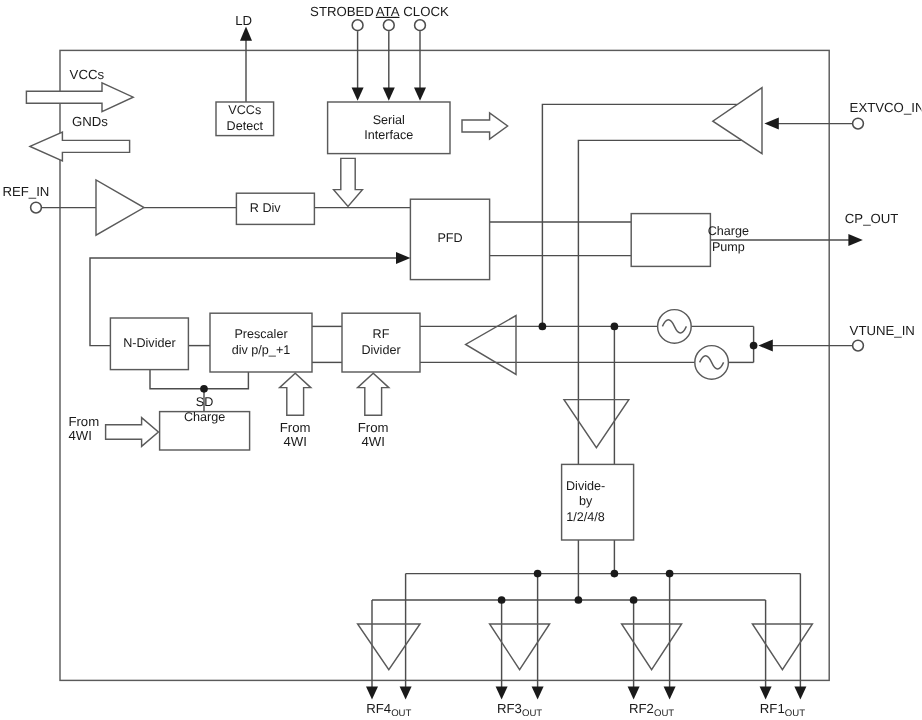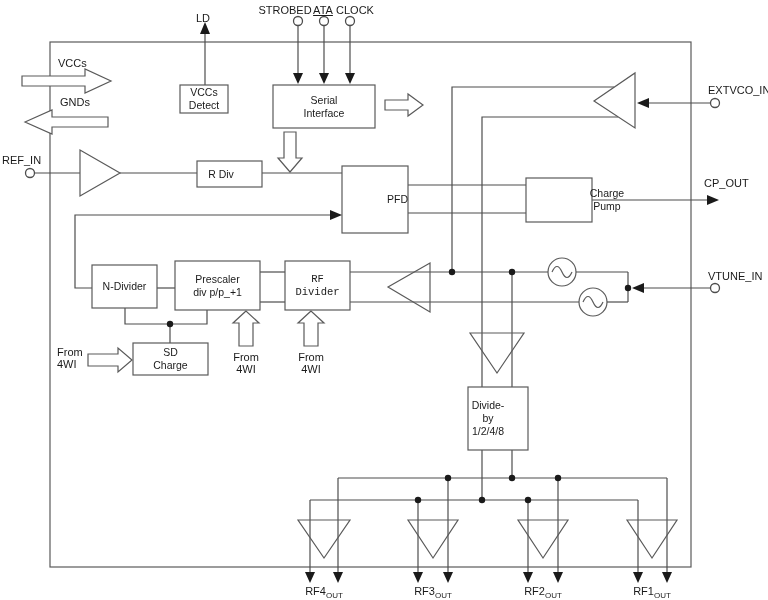--- a/index.html
+++ b/index.html
@@ -188,39 +188,39 @@
   <span class="two">VCCs</span>
   <span class="two">Detect</span>
 </div>
 <div class="blk" style="left:273px;top:85px;width:102px;height:43px;">
   <span class="two">Serial</span>
   <span class="two">Interface</span>
 </div>
 <div class="blk" style="left:197px;top:161px;width:48px;height:26px;">
   <span class="two">R Div</span>
 </div>
-<div class="blk" style="left:342px;top:166px;width:66px;height:67px;align-items:flex-end;">
+<div class="blk" style="left:342px;top:166px;width:66px;height:67px;">
   <span class="two">PFD</span>
 </div>
 <div class="blk" style="left:526px;top:178px;width:66px;height:44px;margin-left:48px;">
   <span class="two">Charge</span>
   <span class="two">Pump</span>
 </div>
 <div class="blk" style="left:92px;top:265px;width:65px;height:43px;">
   <span class="two">N-Divider</span>
 </div>
 <div class="blk" style="left:175px;top:261px;width:85px;height:49px;">
   <span class="two">Prescaler</span>
   <span class="two">div p/p_+1</span>
 </div>
-<div class="blk" style="left:285px;top:261px;width:65px;height:49px;font-family:Liberation Mono, monospace;">
+<div class="blk" style="left:285px;top:261px;width:65px;height:49px;">
   <span class="two">RF</span>
   <span class="two">Divider</span>
 </div>
-<div class="blk" style="left:133px;top:343px;width:75px;height:32px;">
+<div class="blk" style="left:133px;top:326px;width:75px;height:32px;">
   <span class="two">SD</span>
   <span class="two">Charge</span>
 </div>
 <div class="blk" style="left:468px;top:387px;width:40px;height:63px;">
   <span class="two">Divide-by</span>
   <span class="two">1/2/4/8</span>
 </div>
 
 </div>
 

